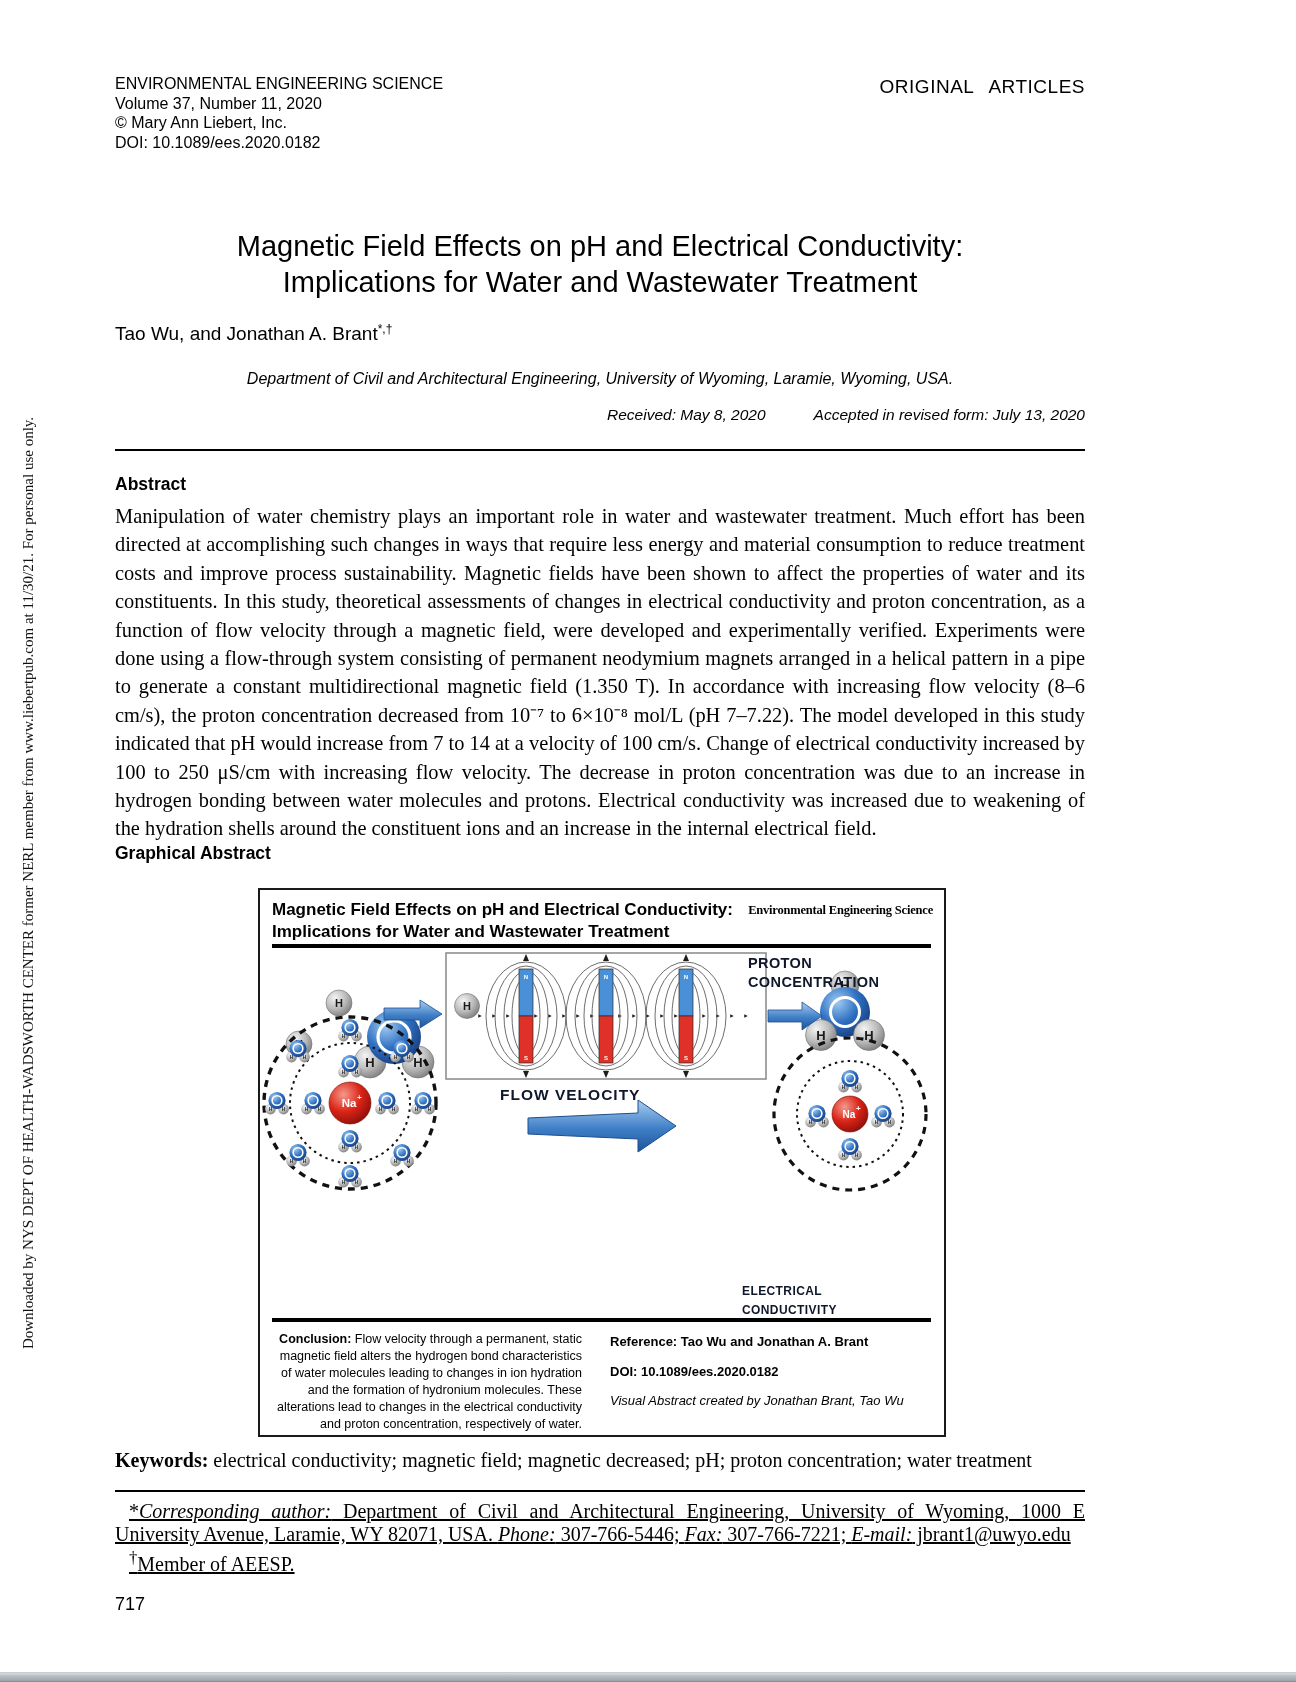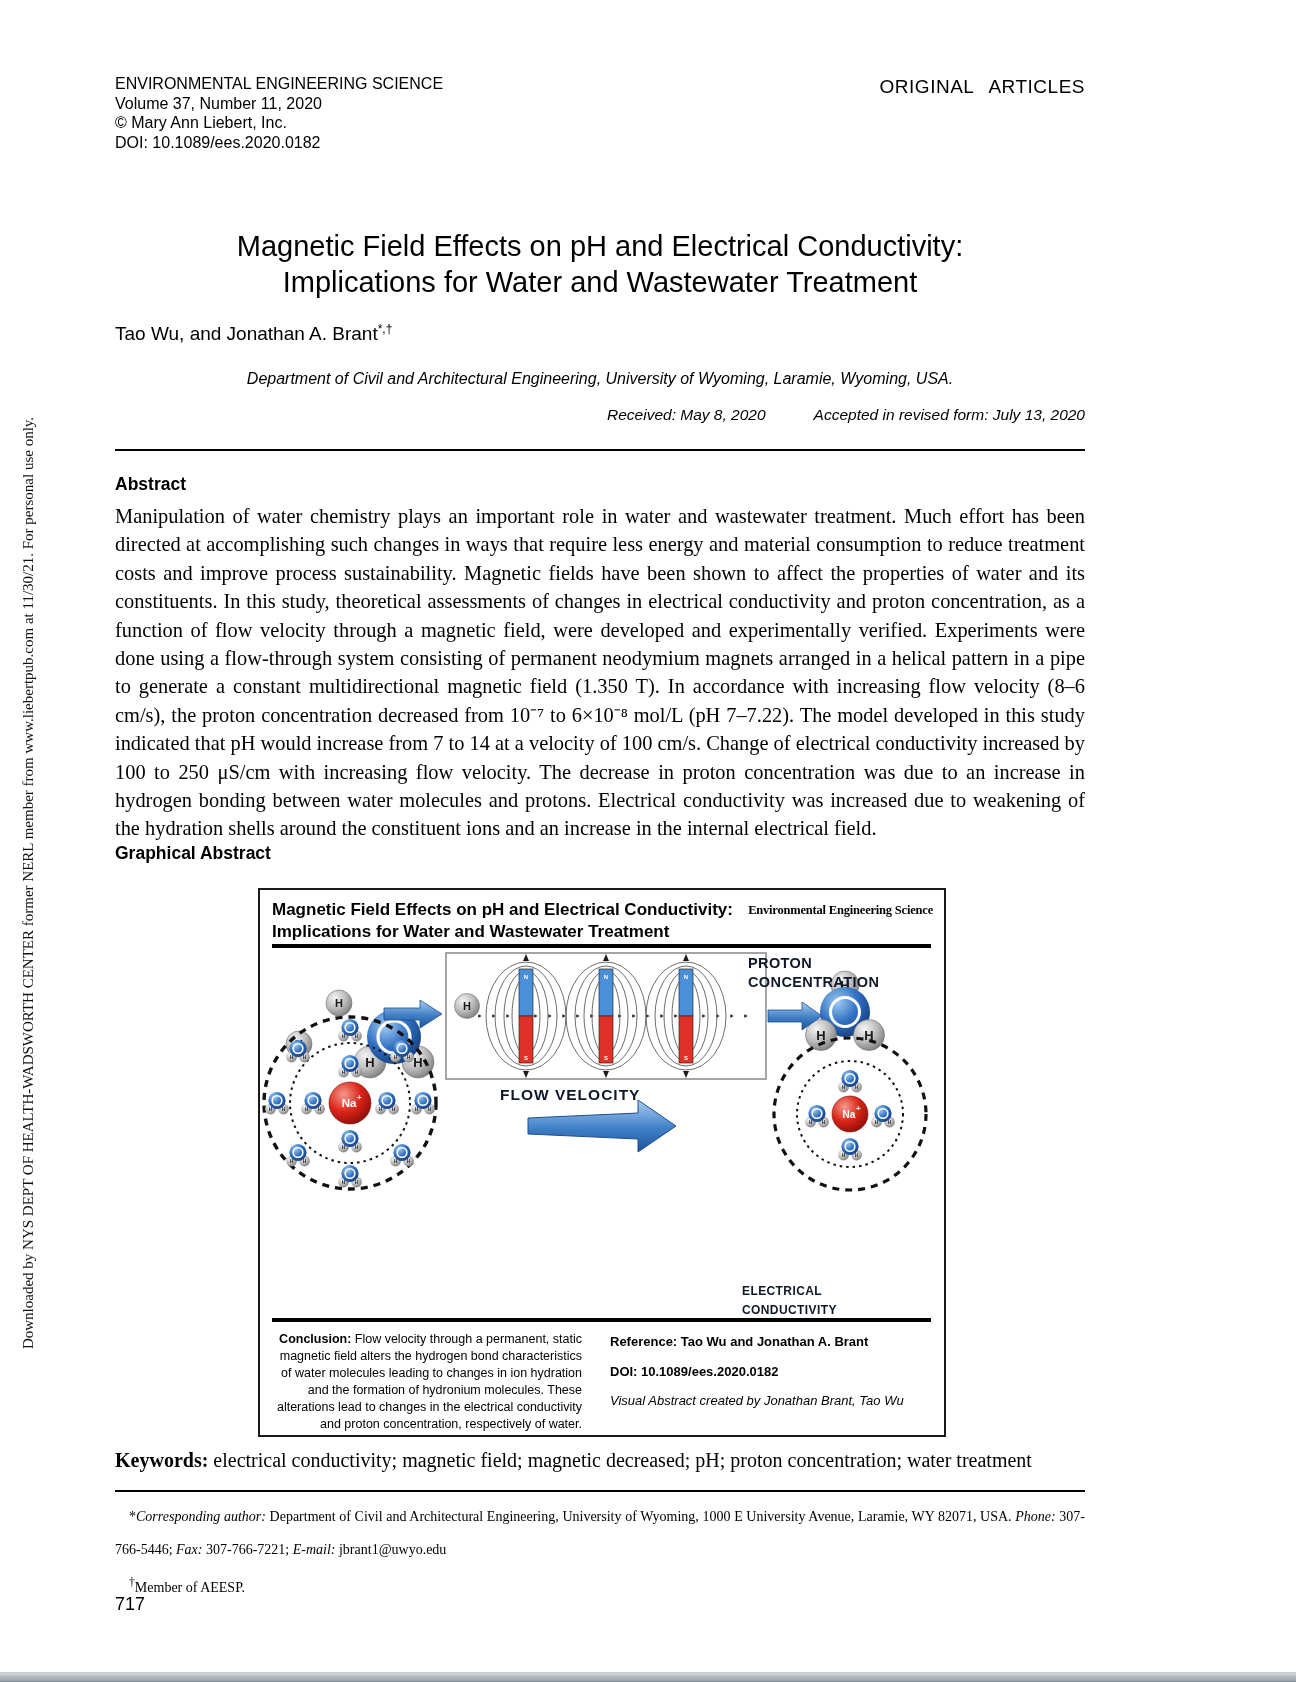--- a/index.html
+++ b/index.html
@@ -43,21 +43,21 @@
   .lbl-flow{left:240px;top:138px;width:180px;font-size:15.5px;letter-spacing:1px;}
   .lbl-elec{left:482px;top:334px;width:180px;font-size:12px;line-height:19px;}
   .concl{position:absolute;left:14px;top:441px;width:308px;font-size:12.5px;line-height:16.9px;text-align:right;}
   .refs{position:absolute;left:350px;top:444px;width:328px;font-size:13px;}
   .ref-line{font-weight:bold;}
   .ref-doi{font-weight:bold;margin-top:15px;}
   .ref-credit{font-style:italic;margin-top:14px;font-weight:normal;}
 
   .keywords{position:absolute;left:115px;top:1449px;width:970px;font-family:"Liberation Serif",serif;font-size:20px;}
   .kw-label{font-weight:bold;}
-  .footnote{position:absolute;left:115px;top:1500px;width:970px;font-family:"Liberation Serif",serif;font-size:14px;line-height:33px;text-align:justify;}
+  .footnote{position:absolute;left:115px;top:1500px;width:970px;font-family:"Liberation Serif",serif;font-size:20px;line-height:23px;text-align:justify;text-decoration:underline;}
   .footnote .it{font-style:italic;}
   .fn-line{text-indent:14px;}
   .fn-member{text-indent:14px;}
   .pagenum{position:absolute;left:115px;top:1594px;width:970px;text-align:left;font-size:18px;}
 
   .bottom-bar{position:absolute;left:0;right:0;bottom:0;height:8px;
     background:linear-gradient(180deg,#d7dadd 0%,#b4bac1 45%,#9ba3ac 100%);border-top:1px solid #c8ccd0;border-bottom:1px solid #868e98;}
 
   
   .defH{font-family:"Liberation Sans",sans-serif;font-size:4.6px;font-weight:bold;fill:#222;text-anchor:middle;}

